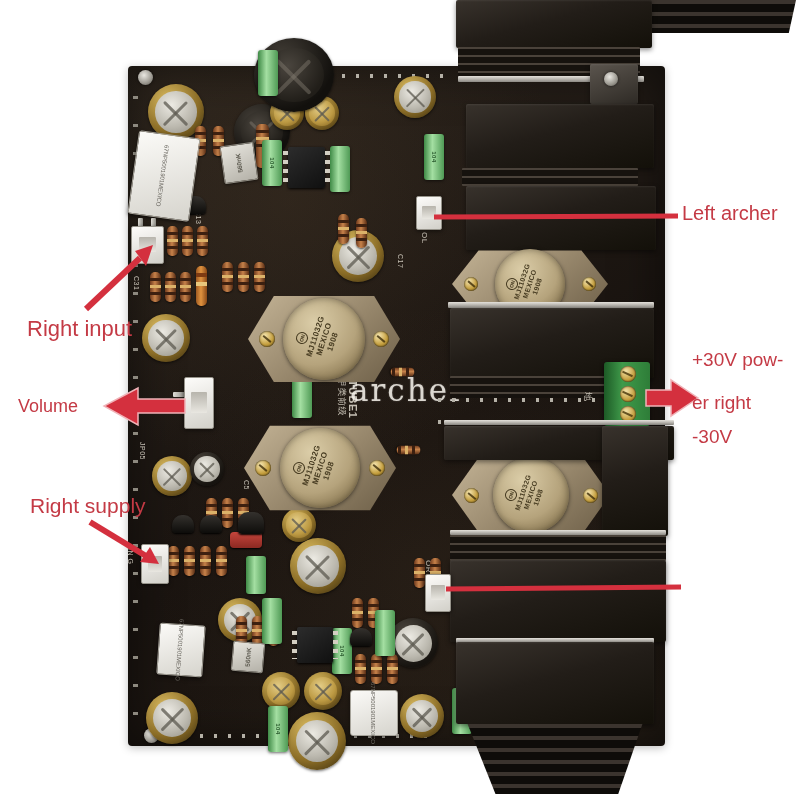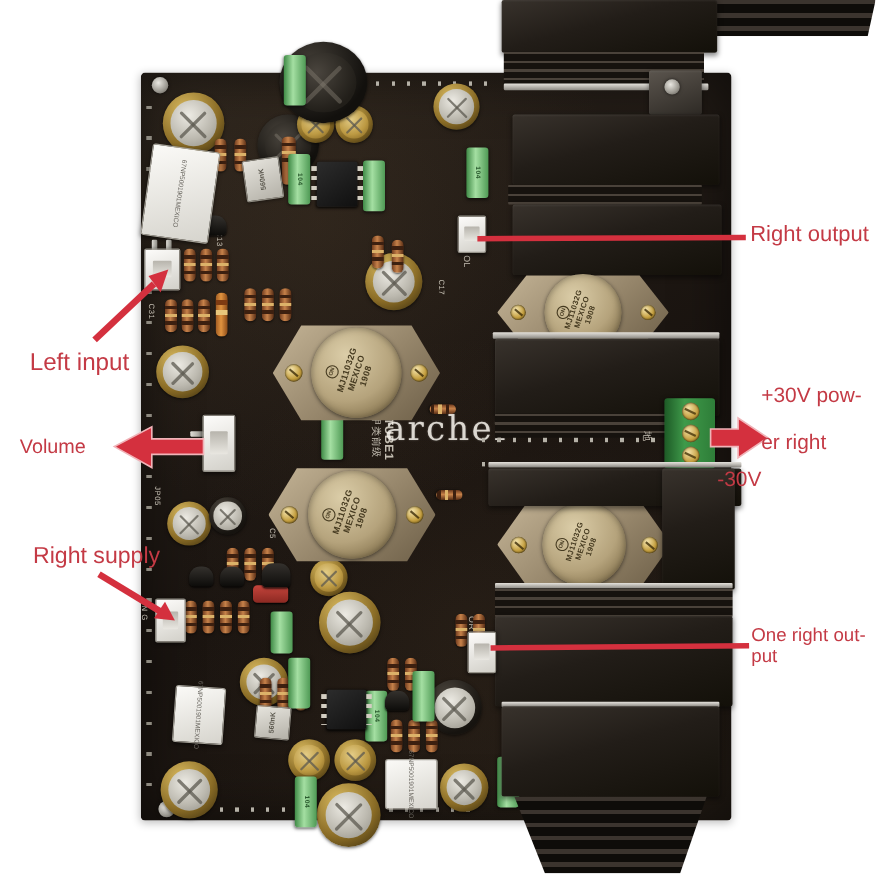--- a/index.html
+++ b/index.html
@@ -344,25 +344,21 @@
     <line x1="434" y1="217" x2="678" y2="216" stroke="#d4303e" stroke-width="5"></line>
     <line x1="446" y1="589" x2="681" y2="587" stroke="#d4303e" stroke-width="5"></line>
     <line x1="86" y1="309" x2="140" y2="258" stroke="#d4303e" stroke-width="6"></line>
     <polygon points="153,245 135,251 146,266" fill="#d4303e"></polygon>
     <line x1="90" y1="522" x2="146" y2="556" stroke="#d4303e" stroke-width="6"></line>
     <polygon points="159,564 140,562 150,547" fill="#d4303e"></polygon>
     <polygon points="185,399 138,399 138,388 104,406 138,425 138,413 185,413" fill="#d4303e" stroke="#f0b3b8" stroke-width="1.5"></polygon>
     <polygon points="646,390 671,390 671,380 698,398 671,416 671,406 646,406" fill="#d4303e" stroke="#f0b3b8" stroke-width="1.5"></polygon>
   </svg>
 
-  <div class="ann" style="left:682px;top:202px;font-size:20px">Right output</div>
-  <div class="ann" style="left:27px;top:316px;font-size:22px">Left input</div>
+  <div class="ann" style="left:682px;top:202px;font-size:20px">Left archer</div>
+  <div class="ann" style="left:27px;top:316px;font-size:22px">Right input</div>
   <div class="ann" style="left:18px;top:396px;font-size:18px">Volume</div>
   <div class="ann" style="left:30px;top:494px;font-size:21px">Right supply</div>
   <div class="ann" style="left:692px;top:349px;font-size:19px">+30V pow-</div>
   <div class="ann" style="left:692px;top:392px;font-size:19px">er right</div>
-  <div class="ann" style="left:652px;top:426px;font-size:19px">-30V</div>
-  <div class="ann" style="left:683px;top:568px;font-size:17px;line-height:19px">
-    <span>One right out-</span>
-    <span>put</span>
-  </div>
+  <div class="ann" style="left:692px;top:426px;font-size:19px">-30V</div>
 
 </div>
 
 </body></html>

